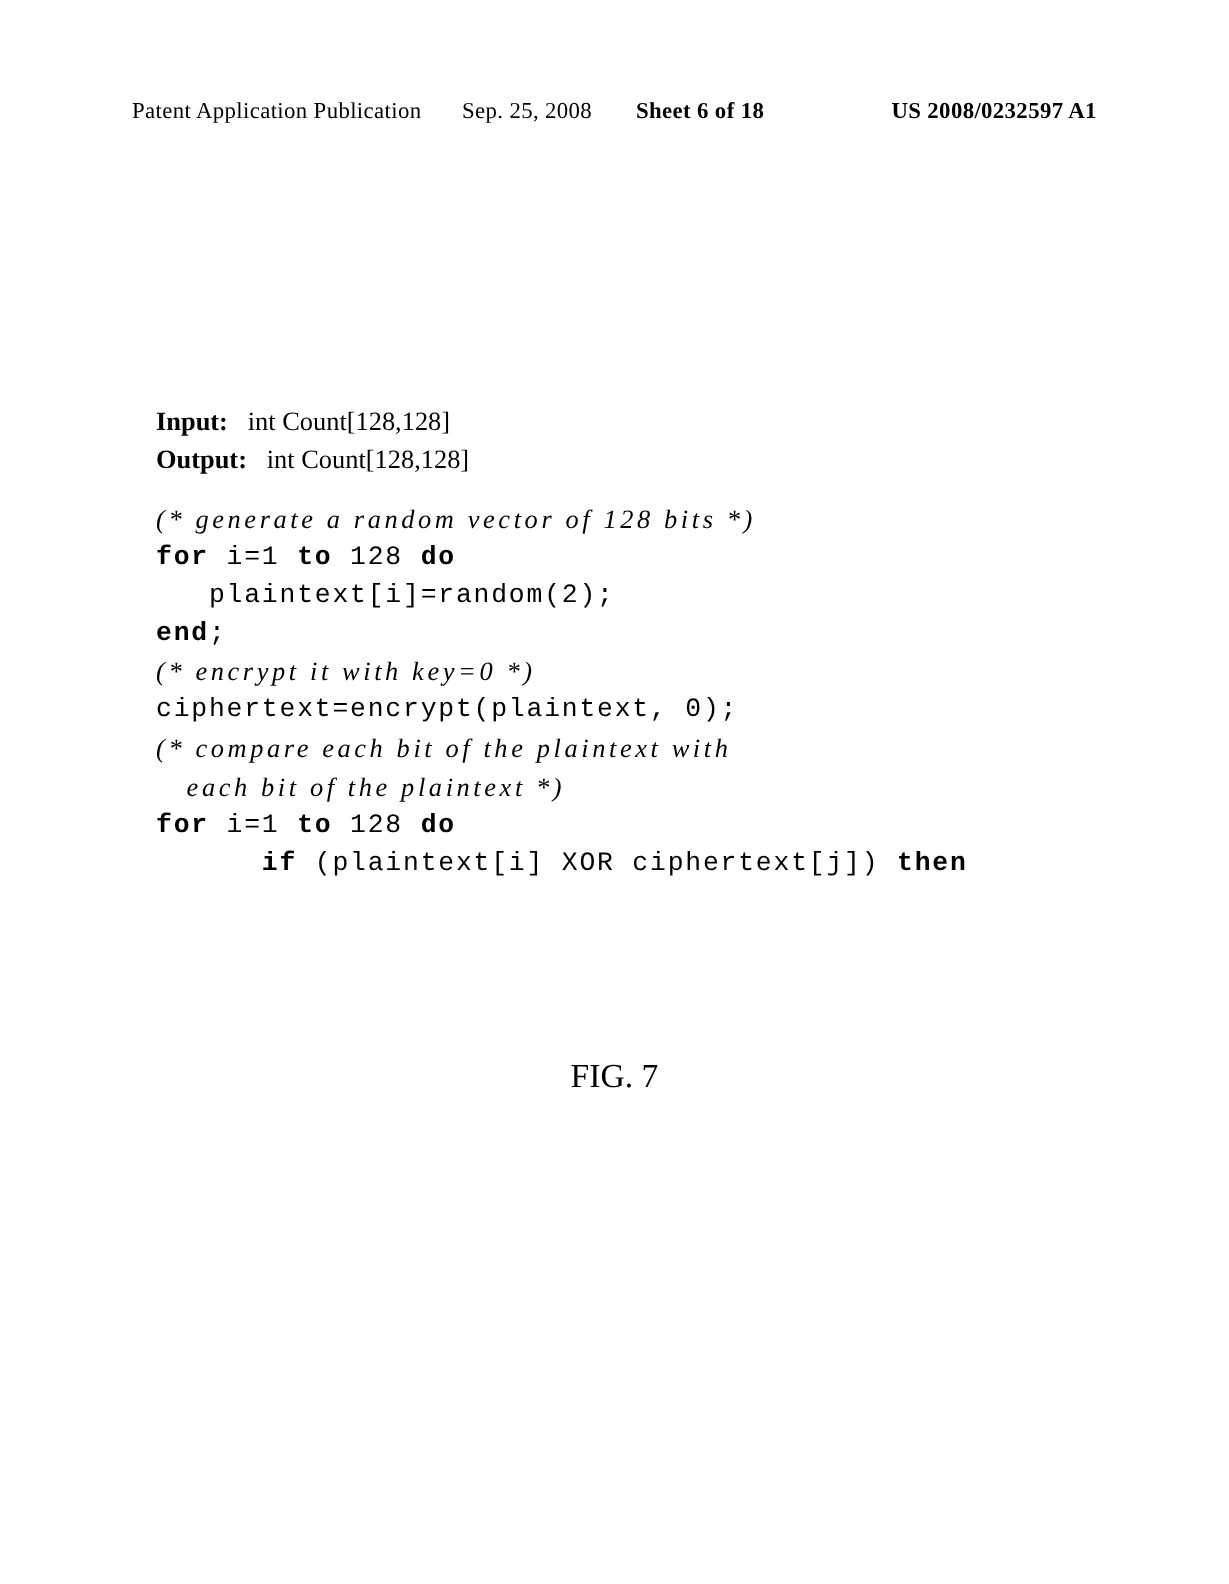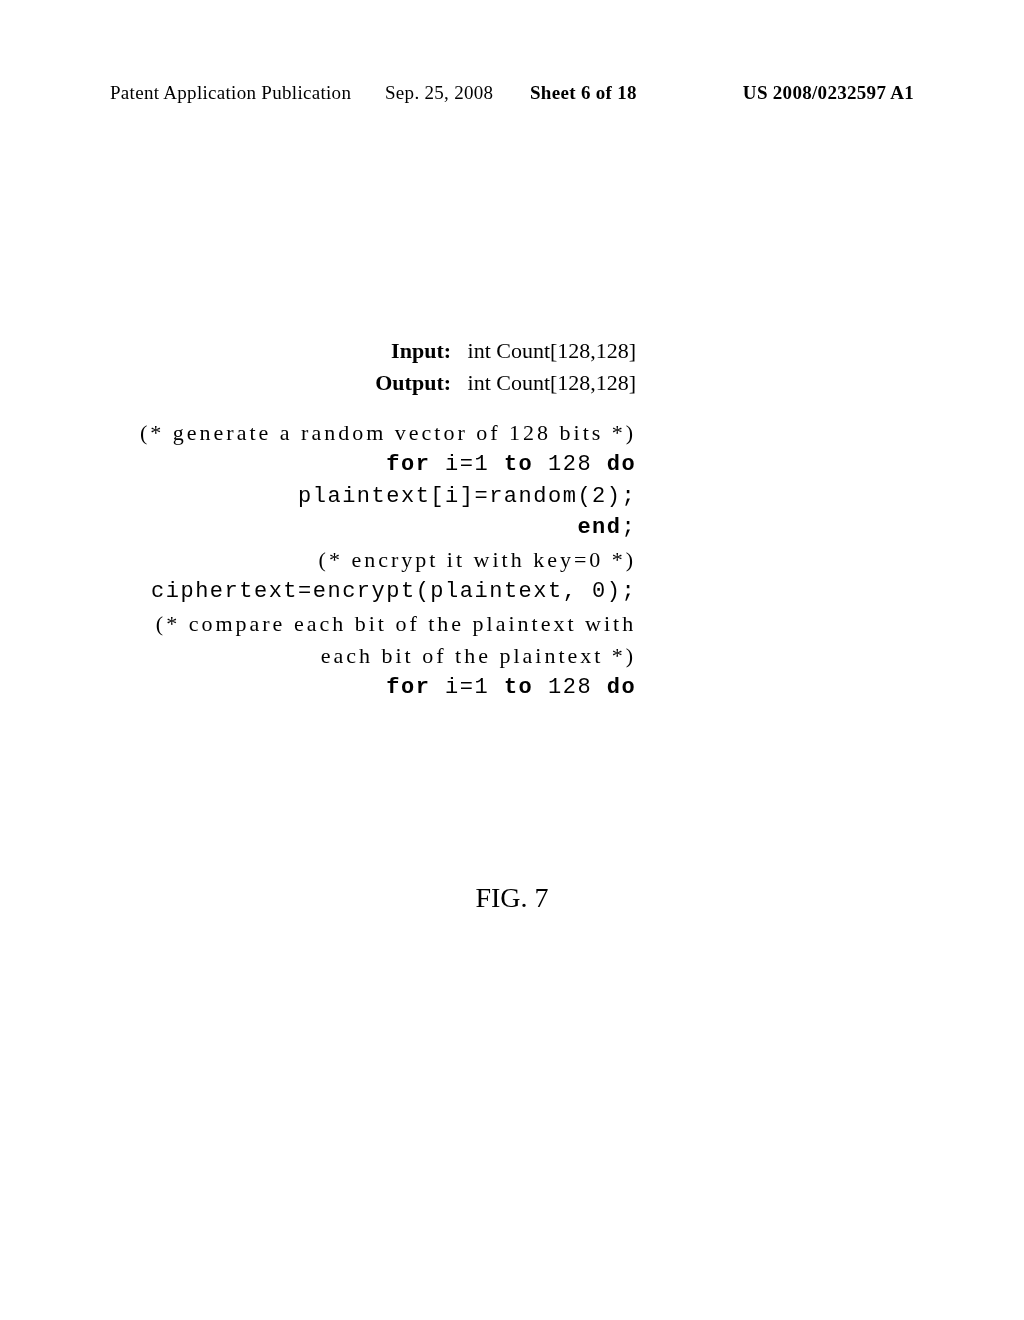--- a/index.html
+++ b/index.html
@@ -40,43 +40,43 @@
     }
     .header-patent {
       position: absolute;
       right: 110px;
       top: 0;
       font-weight: bold;
     }
     .code-block {
       position: absolute;
       top: 335px;
-      left: 140px;
+      left: 130px;
       font-size: 22px;
       line-height: 1.45;
-      text-align: right;
     }
     .label {
       font-family: 'Times New Roman', Times, serif;
       font-weight: bold;
       font-size: 22px;
     }
     .normal-text {
       font-family: 'Times New Roman', Times, serif;
       font-weight: normal;
       font-size: 22px;
     }
     .code-line {
       font-family: 'Courier New', Courier, monospace;
       font-size: 22px;
       letter-spacing: 1.5px;
       white-space: pre;
     }
     .italic-comment {
       font-family: 'Times New Roman', Times, serif;
+      font-style: italic;
       font-size: 22px;
       letter-spacing: 3px;
       white-space: pre;
     }
     .bold-kw {
       font-weight: bold;
     }
     .figure-caption {
       position: absolute;
       top: 882px;
@@ -112,15 +112,16 @@
   <div class="spacer"></div>
   <div class="italic-comment">(* generate a random vector of 128 bits *)</div>
   <div class="code-line"><span class="bold-kw">for</span><span> i=1 </span><span class="bold-kw">to</span><span> 128 </span><span class="bold-kw">do</span></div>
   <div class="code-line">   plaintext[i]=random(2);</div>
   <div class="code-line"><span class="bold-kw">end</span><span>;</span></div>
   <div class="italic-comment">(* encrypt it with key=0 *)</div>
   <div class="code-line">ciphertext=encrypt(plaintext, 0);</div>
   <div class="italic-comment">(* compare each bit of the plaintext with</div>
   <div class="italic-comment">   each bit of the plaintext *)</div>
   <div class="code-line"><span class="bold-kw">for</span><span> i=1 </span><span class="bold-kw">to</span><span> 128 </span><span class="bold-kw">do</span></div>
+  <div class="code-line"><span class="bold-kw">      if</span><span> (plaintext[i] XOR ciphertext[j]) </span><span class="bold-kw">then</span></div>
 </div>
 
 <div class="figure-caption">FIG. 7</div>
 
 </body></html>

